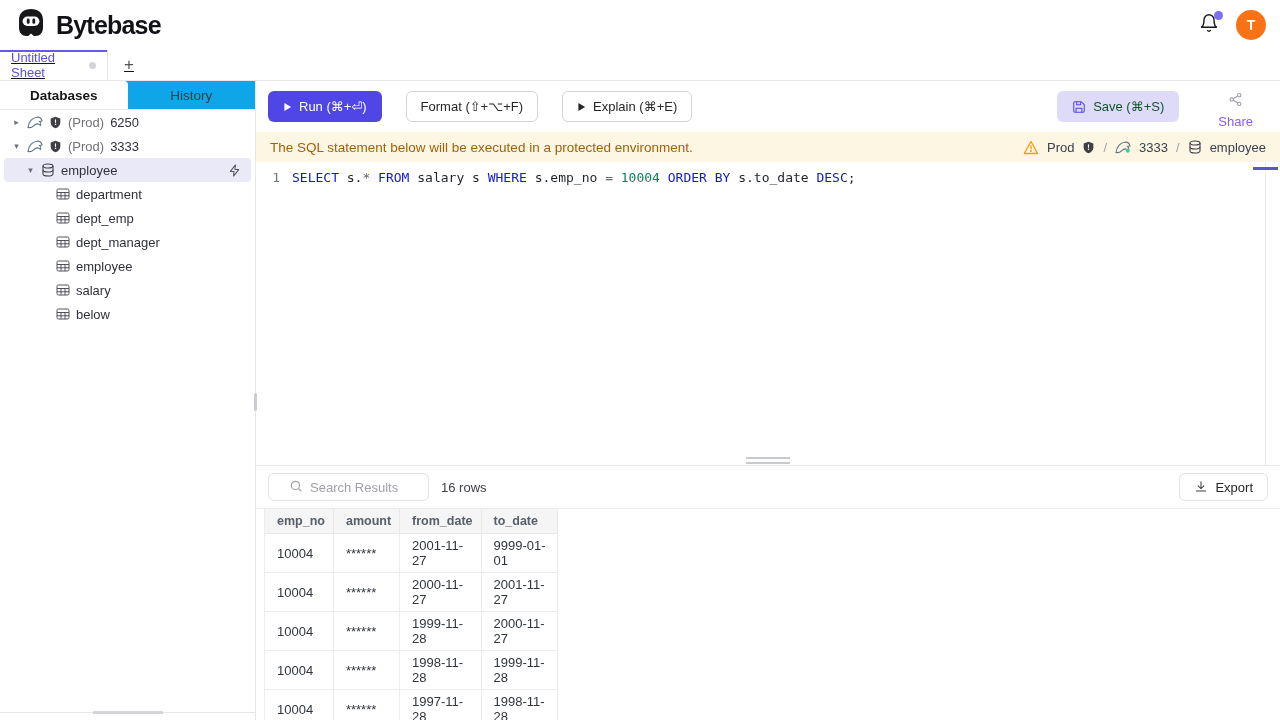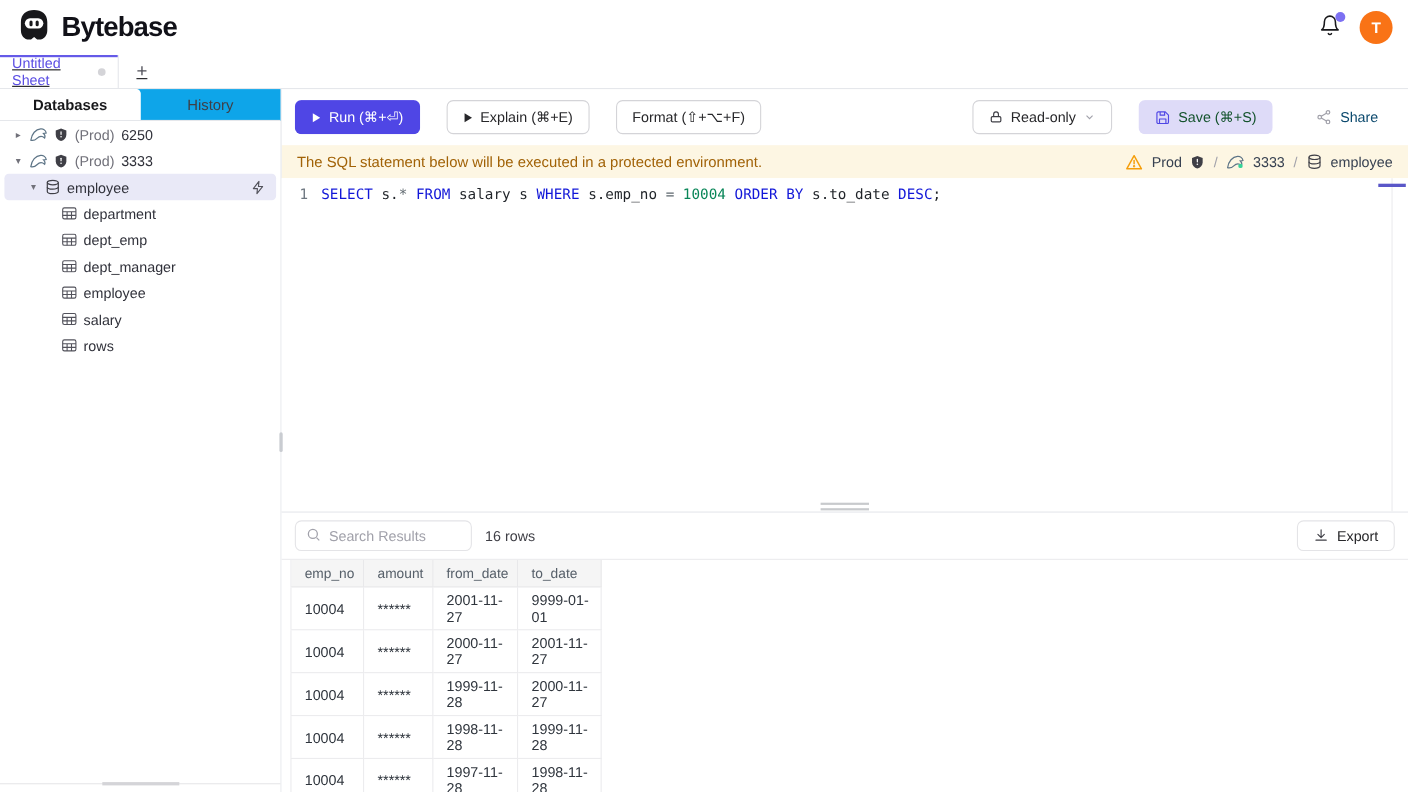--- a/index.html
+++ b/index.html
@@ -54,21 +54,21 @@
   
   .main { flex:1; min-width:0; display:flex; flex-direction:column; }
 
   .toolbar { height:51px; flex:none; display:flex; align-items:center; gap:24px; padding:0 12px; }
   .btn { height:31px; display:inline-flex; align-items:center; gap:7px; padding:0 14px;
     border-radius:6px; font-size:13px; border:1px solid transparent; background:#fff; color:#27272a; cursor:pointer;
     font-family:"Liberation Sans", sans-serif; }
   .btn-run { background:#4f46e5; color:#fff; }
   .btn-outline { border-color:#d4d4d8; }
   .btn-save { background:#dedbf8; color:#14532d; font-weight:500; }
-  .btn-share { color:#0c4a6e; }
+  .btn-share { color:#8b5cf6;flex-direction:column; }
   .toolbar-spacer { flex:1; }
 
   .banner { height:30px; flex:none; display:flex; align-items:center; gap:6px; padding:0 14px;
     background:#fdf6e3; font-size:13.5px; color:#a16207; }
   .banner-right { margin-left:auto; display:flex; align-items:center; gap:8px; font-size:13px; color:#374151; font-weight:500; }
   .banner-sep { color:#a1a1aa; font-weight:400; }
 
   .editor { flex:1; position:relative; background:#fff; padding-top:6px;
     font-family:"DejaVu Sans Mono","Liberation Mono",monospace; font-size:13px; }
   .editor-ruler { position:absolute; top:0; bottom:0; right:14px; border-left:1px solid #ececee; }
@@ -81,26 +81,26 @@
   .tk-op { color:#616a71; }
   .tk-num { color:#098658; }
 
   
   .results { height:255px; flex:none; position:relative; border-top:1px solid #e5e7eb; background:#fff;
     display:flex; flex-direction:column; }
   .resize-handle { position:absolute; top:-9px; left:50%; transform:translateX(-50%); width:44px; height:7px;
     border-top:2px solid #c8cacd; border-bottom:2px solid #c8cacd; cursor:row-resize; }
   .results-toolbar { flex:none; display:flex; align-items:center; gap:12px; padding:7px 12px; }
   .res-search { width:161px; height:28px; border:1px solid #e4e4e7; border-radius:6px;
-    display:flex; align-items:center; gap:7px; padding:0 9px; color:#a1a1aa; font-size:13px; }
+    display:flex; align-items:center; gap:7px; padding:0 20px; color:#a1a1aa; font-size:13px; }
   .row-count { font-size:13px; color:#3f3f46; }
   .btn-export { margin-left:auto; height:28px; border:1px solid #e4e4e7; }
   .table-area { flex:1; overflow:hidden; border-top:1px solid #ececee; padding-left:8px; }
   table.results-table { border-collapse:collapse; table-layout:fixed; border-left:1px solid #ececee; }
-  .results-table th { background:#f5f5f5; font-weight:400; font-size:12.5px; color:#57606a; text-align:left;
+  .results-table th { background:#f5f5f5; font-weight:700; font-size:12.5px; color:#57606a; text-align:left;
     padding:5px 8px 5px 12px; border-right:1px solid #e8e8ea; border-bottom:1px solid #e8e8ea; }
   .results-table td { font-size:13px; color:#2f353d; padding:4px 8px 4px 12px; height:23px;
     border-right:1px solid #ececee; border-bottom:1px solid #ececee; }
   .ph { color:#a1a1aa; }
 </style>
 </head>
 <body>
 
 <header class="app-header">
   <div class="brand">
@@ -240,66 +240,52 @@
           </span>
           <span class="table-name">salary</span>
         </div>
         <div class="tree-row row-table">
           <span style="display:flex;">
             <svg width="14" height="12" viewBox="0 0 14 12" fill="none" stroke="#52525b" stroke-width="1">
               <rect x="1" y="1" width="12" height="10" rx="1.5"></rect>
               <path d="M1 4.5 H13 M1 7.75 H13 M5 4.5 V11 M9 4.5 V11"></path>
             </svg>
           </span>
-          <span class="table-name">rows</span>
+          <span class="table-name">below</span>
         </div>
       </div>
     <div class="sb-drag"></div>
     <div class="sb-footer">
       <div class="sb-footer-handle"></div>
     </div>
   </aside>
 
   <main class="main">
 
     <div class="toolbar">
       <button class="btn btn-run">
         <span style="display:flex;">
           <svg width="9" height="10" viewBox="0 0 10 10">
               <path d="M1.5 0.5 L9 5 L1.5 9.5 Z" fill="currentColor"></path>
             </svg>
         </span>
         <span>Run (⌘+⏎)</span>
       </button>
       <button class="btn btn-outline">
+        <span>Format (⇧+⌥+F)</span>
+      </button>
+      <button class="btn btn-outline">
         <span style="display:flex;">
           <svg width="9" height="10" viewBox="0 0 10 10">
               <path d="M1.5 0.5 L9 5 L1.5 9.5 Z" fill="#27272a"></path>
             </svg>
         </span>
         <span>Explain (⌘+E)</span>
       </button>
-      <button class="btn btn-outline">
-        <span>Format (⇧+⌥+F)</span>
-      </button>
       <div class="toolbar-spacer"></div>
-      <button class="btn btn-outline">
-        <span style="display:flex;">
-          <svg width="13" height="13" viewBox="0 0 24 24" fill="none" stroke="#3f3f46" stroke-width="2">
-            <rect x="4" y="11" width="16" height="9" rx="2"></rect>
-              <path d="M8 11 V7 a4 4 0 0 1 8 0 v4"></path>
-          </svg>
-        </span>
-        <span>Read-only</span>
-        <span style="display:flex;">
-          <svg width="11" height="11" viewBox="0 0 24 24" fill="none" stroke="#a1a1aa" stroke-width="2.2">
-              <path d="M6 9 l6 6 6 -6"></path>
-            </svg>
-        </span>
-      </button>
       <button class="btn btn-save">
         <span style="display:flex;">
           <svg width="14" height="14" viewBox="0 0 24 24" fill="none" stroke="#4f46e5" stroke-width="1.8" stroke-linejoin="round">
             <path d="M5 3 H16 L21 8 V19 a2 2 0 0 1 -2 2 H5 a2 2 0 0 1 -2 -2 V5 a2 2 0 0 1 2 -2 Z"></path>
             <path d="M8 3 v5 h7 V3"></path>
               <path d="M7 21 v-7 h10 v7"></path>
           </svg>
         </span>
         <span>Save (⌘+S)</span>
       </button>

